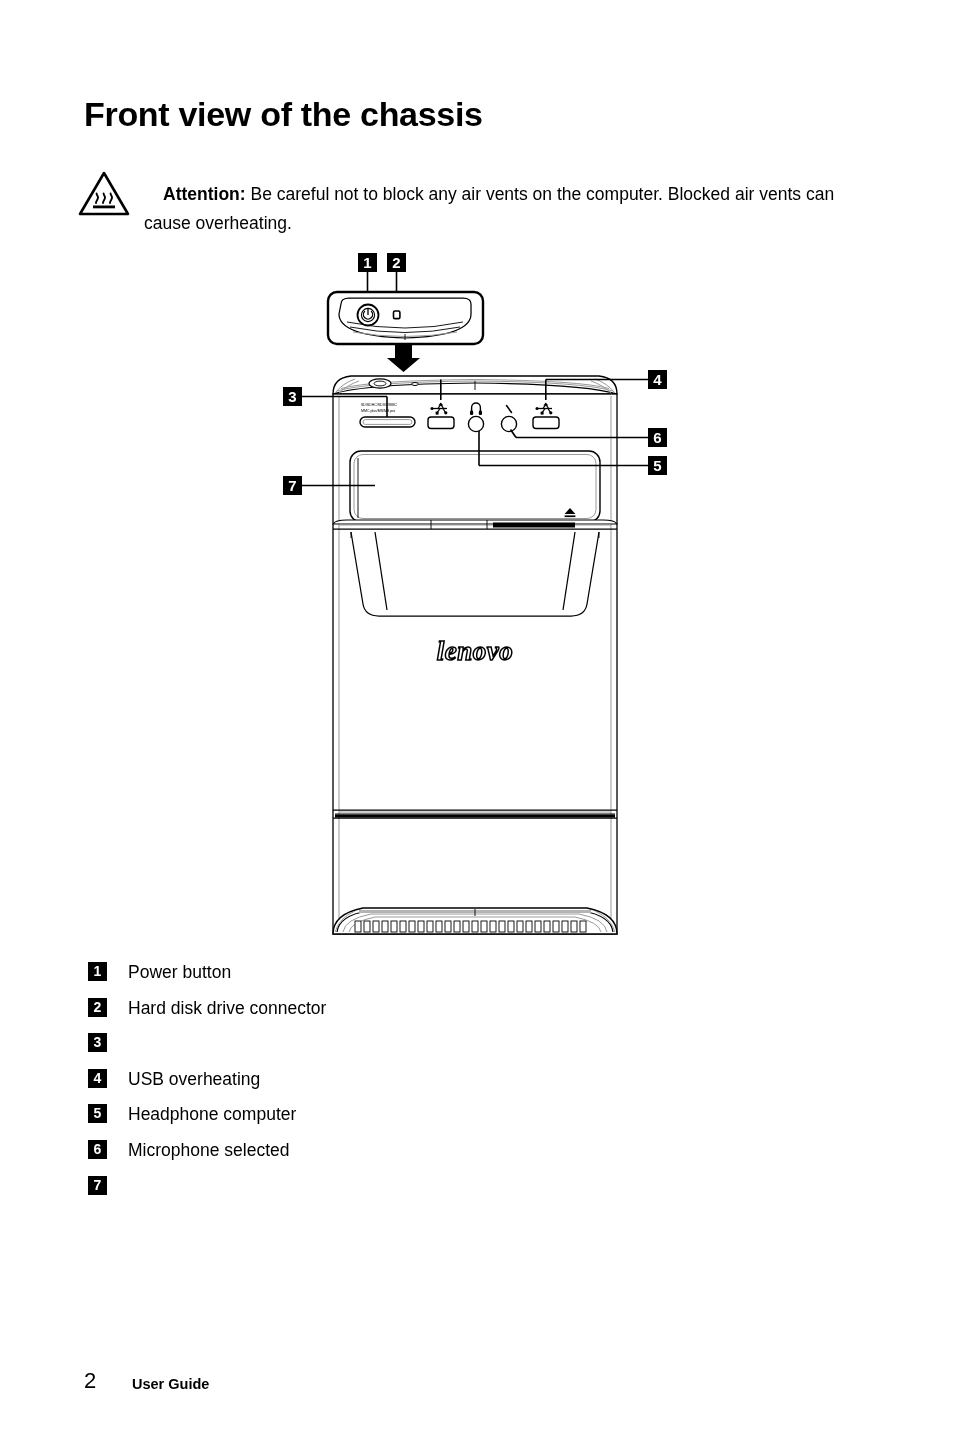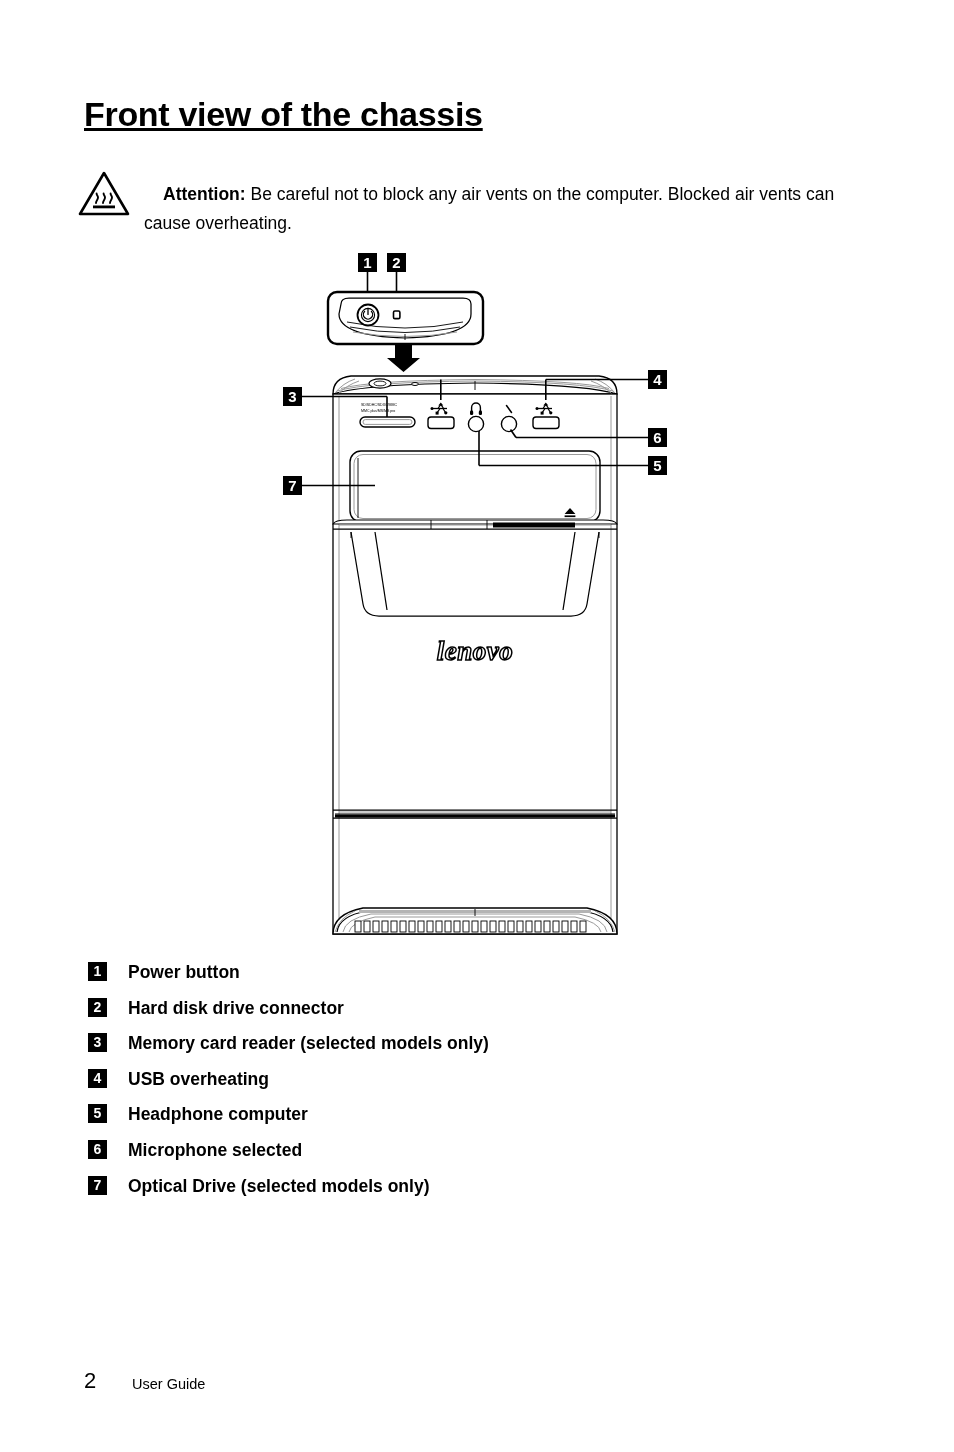--- a/index.html
+++ b/index.html
@@ -18,21 +18,20 @@
 
   
   #page-title {
     position: absolute;
     left: 84px;
     top: 96px;
     font-size: 34px;
     font-weight: bold;
     letter-spacing: -0.3px;
     line-height: 1.1;
-    text-decoration: underline;
   }
 
   
   #attention-block {
     position: absolute;
     left: 78px;
     top: 166px;
     width: 790px;
   }
   #hot-surface-icon {
@@ -91,21 +90,20 @@
     text-align: center;
     line-height: 19px;
   }
   .legend-label {
     position: absolute;
     left: 40px;
     top: 1px;
     font-size: 17.5px;
     line-height: 26px;
     white-space: nowrap;
-    font-weight: bold;
   }
 
   
   #footer {
     position: absolute;
     left: 84px;
     top: 1368px;
     width: 500px;
     height: 30px;
   }
@@ -114,21 +112,21 @@
     left: 0px;
     top: 0px;
     font-size: 22px;
     line-height: 26px;
   }
   #footer-doc-name {
     position: absolute;
     left: 48px;
     top: 6px;
     font-size: 14.5px;
-    font-weight: normal;
+    font-weight: bold;
     line-height: 20px;
   }
 </style>
 </head>
 <body>
 
 <div id="page-title">Front view of the chassis</div>
 
 <div id="attention-block">
 
@@ -401,41 +399,39 @@
     <div class="legend-label">Power button</div>
   </div>
 
   <div class="legend-row">
     <div class="legend-badge">2</div>
     <div class="legend-label">Hard disk drive connector</div>
   </div>
 
   <div class="legend-row">
     <div class="legend-badge">3</div>
-    <div class="legend-label">Memory card reader (selected models only)</div>
   </div>
 
   <div class="legend-row">
     <div class="legend-badge">4</div>
     <div class="legend-label">USB overheating</div>
   </div>
 
   <div class="legend-row">
     <div class="legend-badge">5</div>
     <div class="legend-label">Headphone computer</div>
   </div>
 
   <div class="legend-row">
     <div class="legend-badge">6</div>
     <div class="legend-label">Microphone selected</div>
   </div>
 
   <div class="legend-row">
     <div class="legend-badge">7</div>
-    <div class="legend-label">Optical Drive (selected models only)</div>
   </div>
 
 </div>
 
 <div id="footer">
   <div id="footer-page-number">2</div>
   <div id="footer-doc-name">User Guide</div>
 </div>
 
 </body></html>

